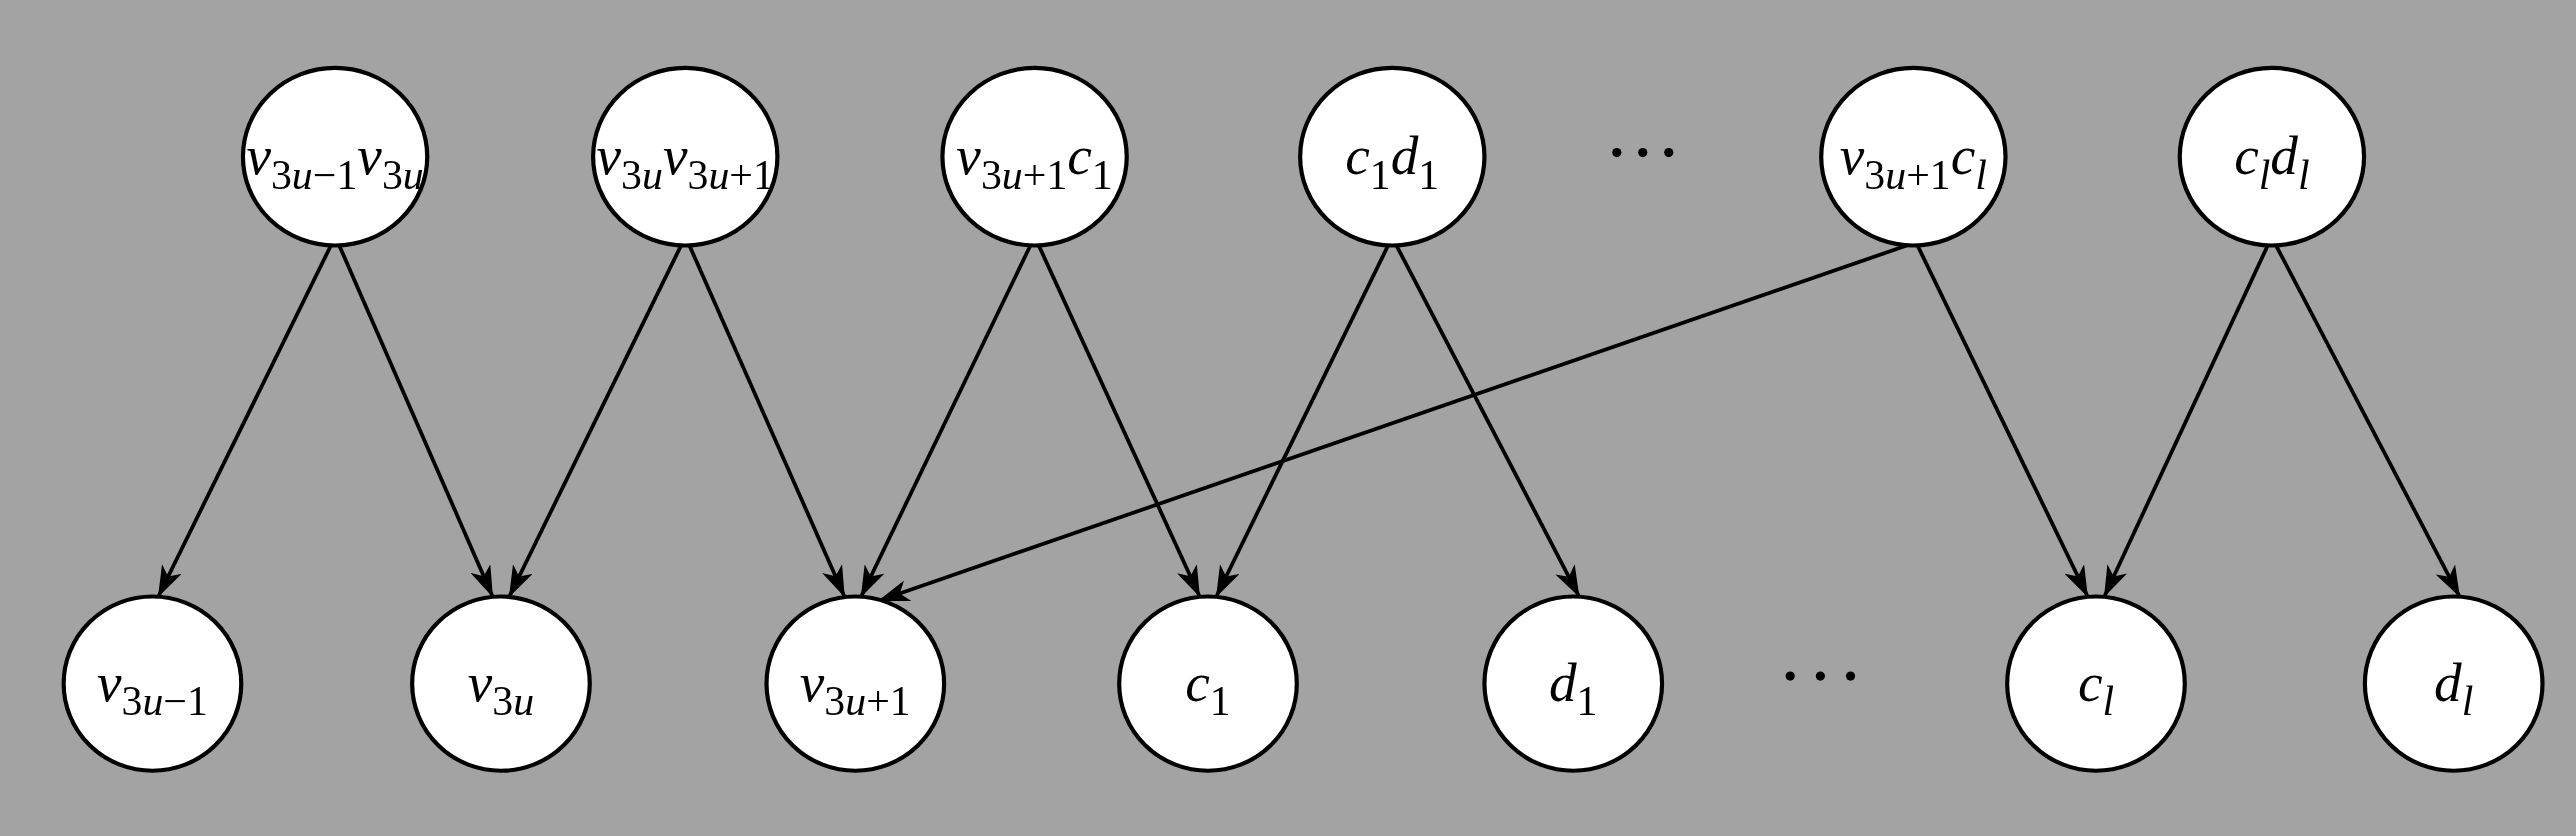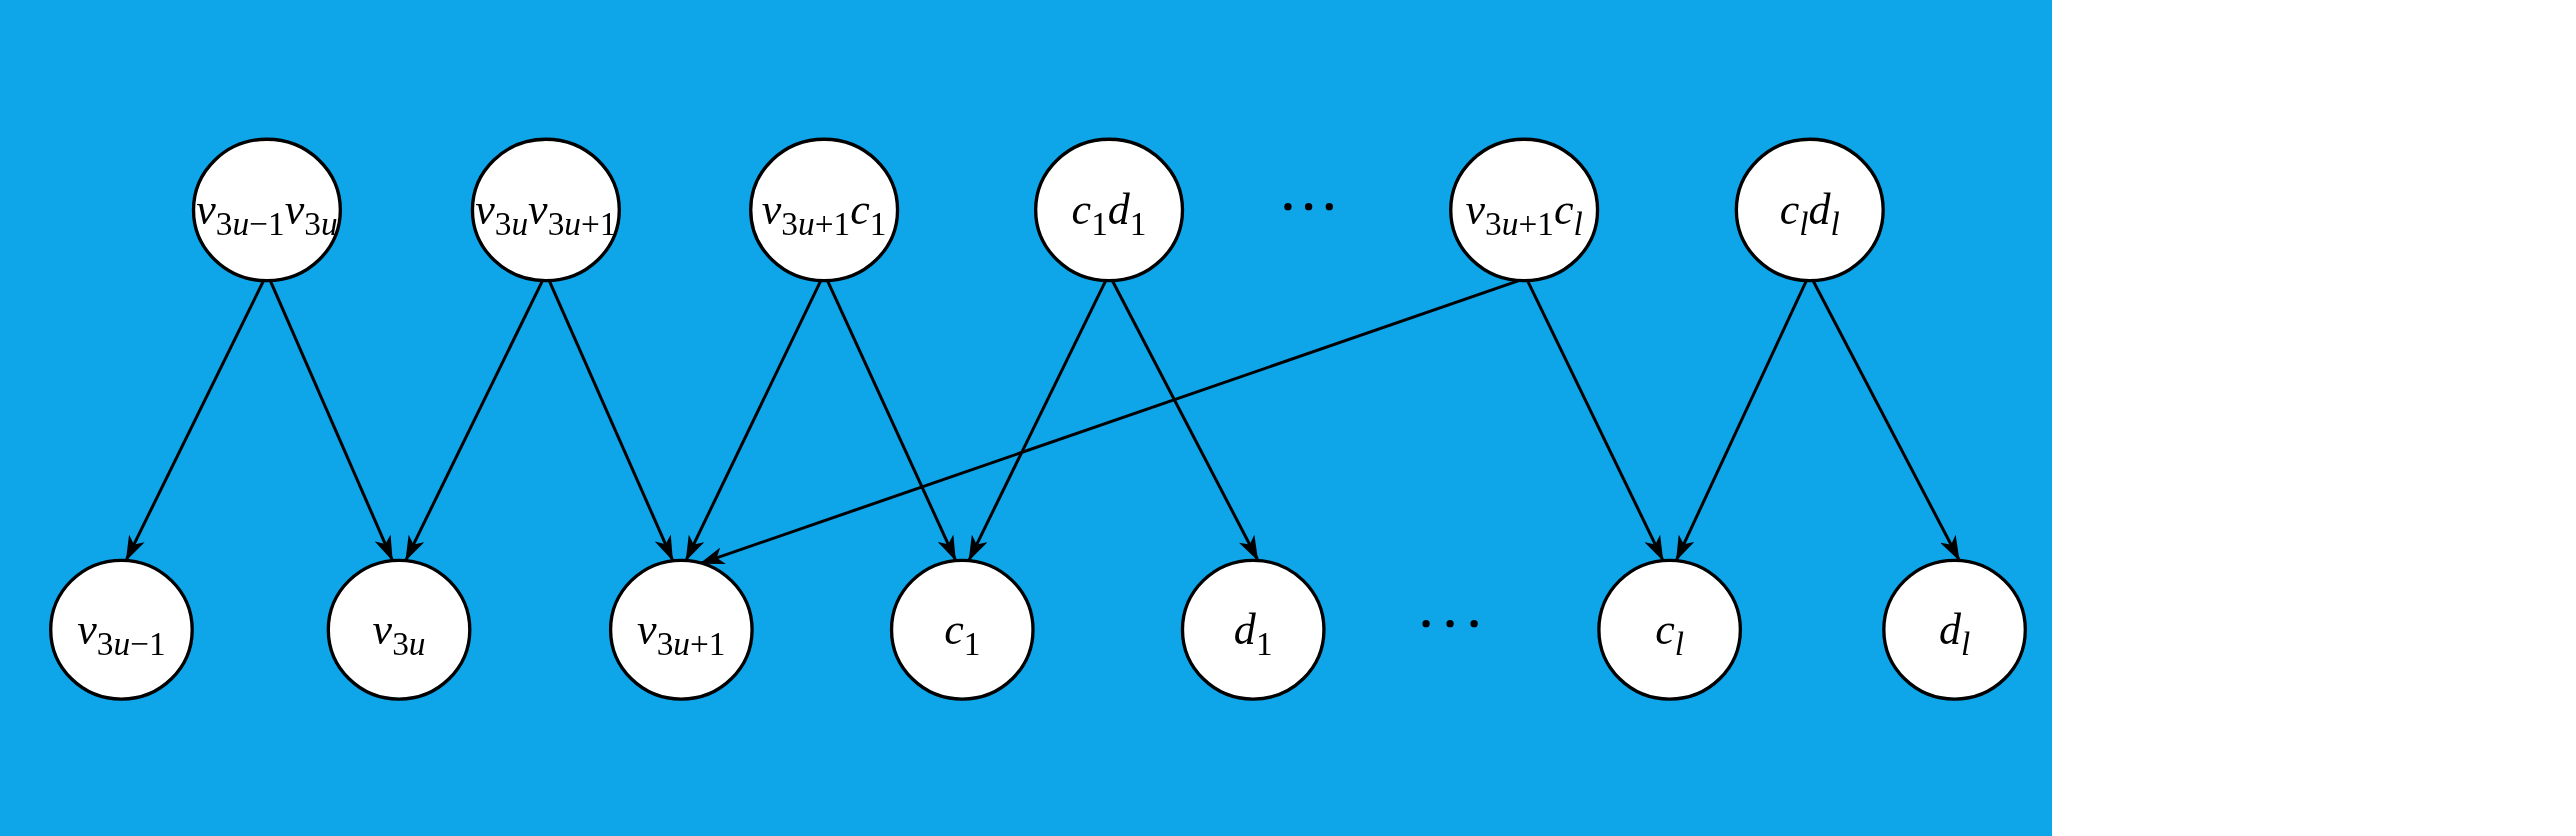--- a/index.html
+++ b/index.html
@@ -1,23 +1,23 @@
 <!DOCTYPE html>
 <html style="font-size:13.4px"><head>
 <meta charset="utf-8">
 <style>
   html, body {
     margin: 0;
     padding: 0;
     background: #ffffff;
   }
   #stage {
-    width: 2052px;
+    width: 2576px;
     height: 837px;
-    background: #0ea5e9;
+    background: #a3a3a3;
     overflow: hidden;
   }
   svg {
     display: block;
     width: 100%;
     height: 100%;
   }
   text {
     font-family: "Liberation Serif", "DejaVu Serif", serif;
     fill: #000000;

